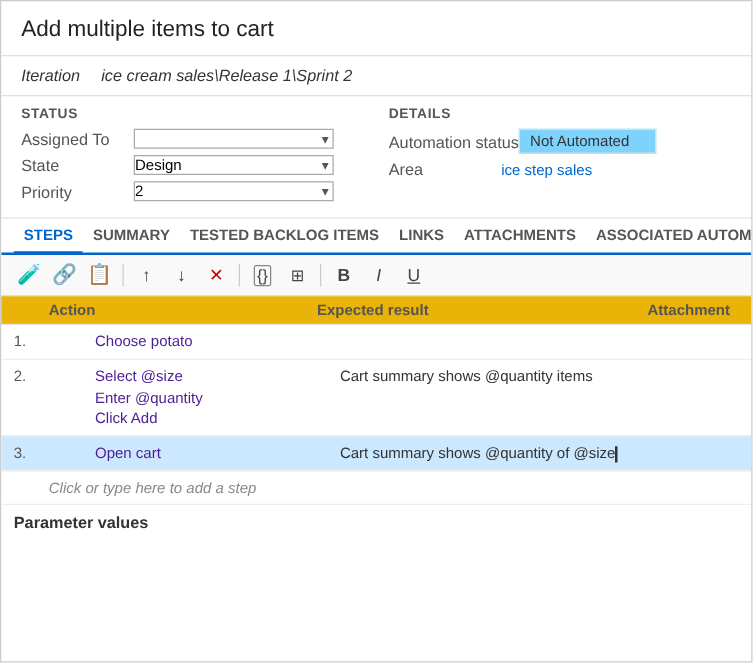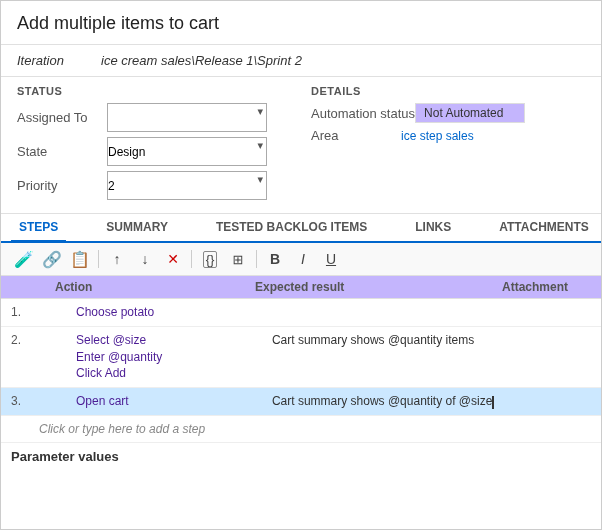--- a/index.html
+++ b/index.html
@@ -81,46 +81,45 @@
       font-size: 11px;
       pointer-events: none;
       color: #555;
     }
     .select-wrapper select {
       padding-right: 18px;
       min-width: 160px;
       border: 1px solid #aaa;
       background: #fff;
       font-size: 12px;
-      height: 29px;
+      height: 16px;
       appearance: none;
       -webkit-appearance: none;
     }
 
     .automation-value {
       font-size: 12px;
       color: #333;
-      background: #c4b5fd;
+      background: #7dd3fc;
       border: 1px solid #ddd;
       padding: 2px 8px;
       min-width: 110px;
     }
     .area-value {
       font-size: 12px;
       color: #0066cc;
     }
 
     
     .tabs-bar {
       display: flex;
       align-items: flex-end;
       border-bottom: 2px solid #0066cc;
       padding: 0 10px;
       background: #fff;
-      gap: 32px;
     }
     .tab {
       font-size: 12px;
       font-weight: 600;
       padding: 6px 8px;
       cursor: pointer;
       color: #555;
       border-bottom: 3px solid transparent;
       margin-bottom: -2px;
       white-space: nowrap;
@@ -154,23 +153,23 @@
     }
     .toolbar-separator {
       width: 1px;
       height: 18px;
       background: #ccc;
       margin: 0 3px;
     }
     .toolbar-btn.delete { color: #cc0000; }
     .steps-header {
       display: flex;
-      padding: 4px 26px;
+      padding: 4px 10px;
       border-bottom: 1px solid #e0e0e0;
-      background: #c4b5fd;
+      background: #eab308;
       font-size: 12px;
       font-weight: 600;
       color: #555;
     }
     .col-num { width: 28px; }
     .col-action { flex: 1; }
     .col-result { flex: 1.2; }
     .col-attach { width: 80px; text-align: center; }
 
     .step-row {
@@ -258,21 +257,21 @@
       50% { opacity: 0; }
     }
   </style>
 </head>
 <body>
 
 <div class="dialog-title">Add multiple items to cart</div>
 
 <div class="iteration-row">
   <span class="iteration-label">Iteration</span>
-  <span class="iteration-value" style="margin-left:24px;">ice cream sales\Release 1\Sprint 2</span>
+  <span class="iteration-value" style="margin-left:4px;">ice cream sales\Release 1\Sprint 2</span>
 </div>
 
 <div class="form-section">
 
   <div class="form-left">
     <div class="section-header">STATUS</div>
 
     <div class="form-row">
       <span class="form-label">Assigned To</span>
       <div class="select-wrapper">

